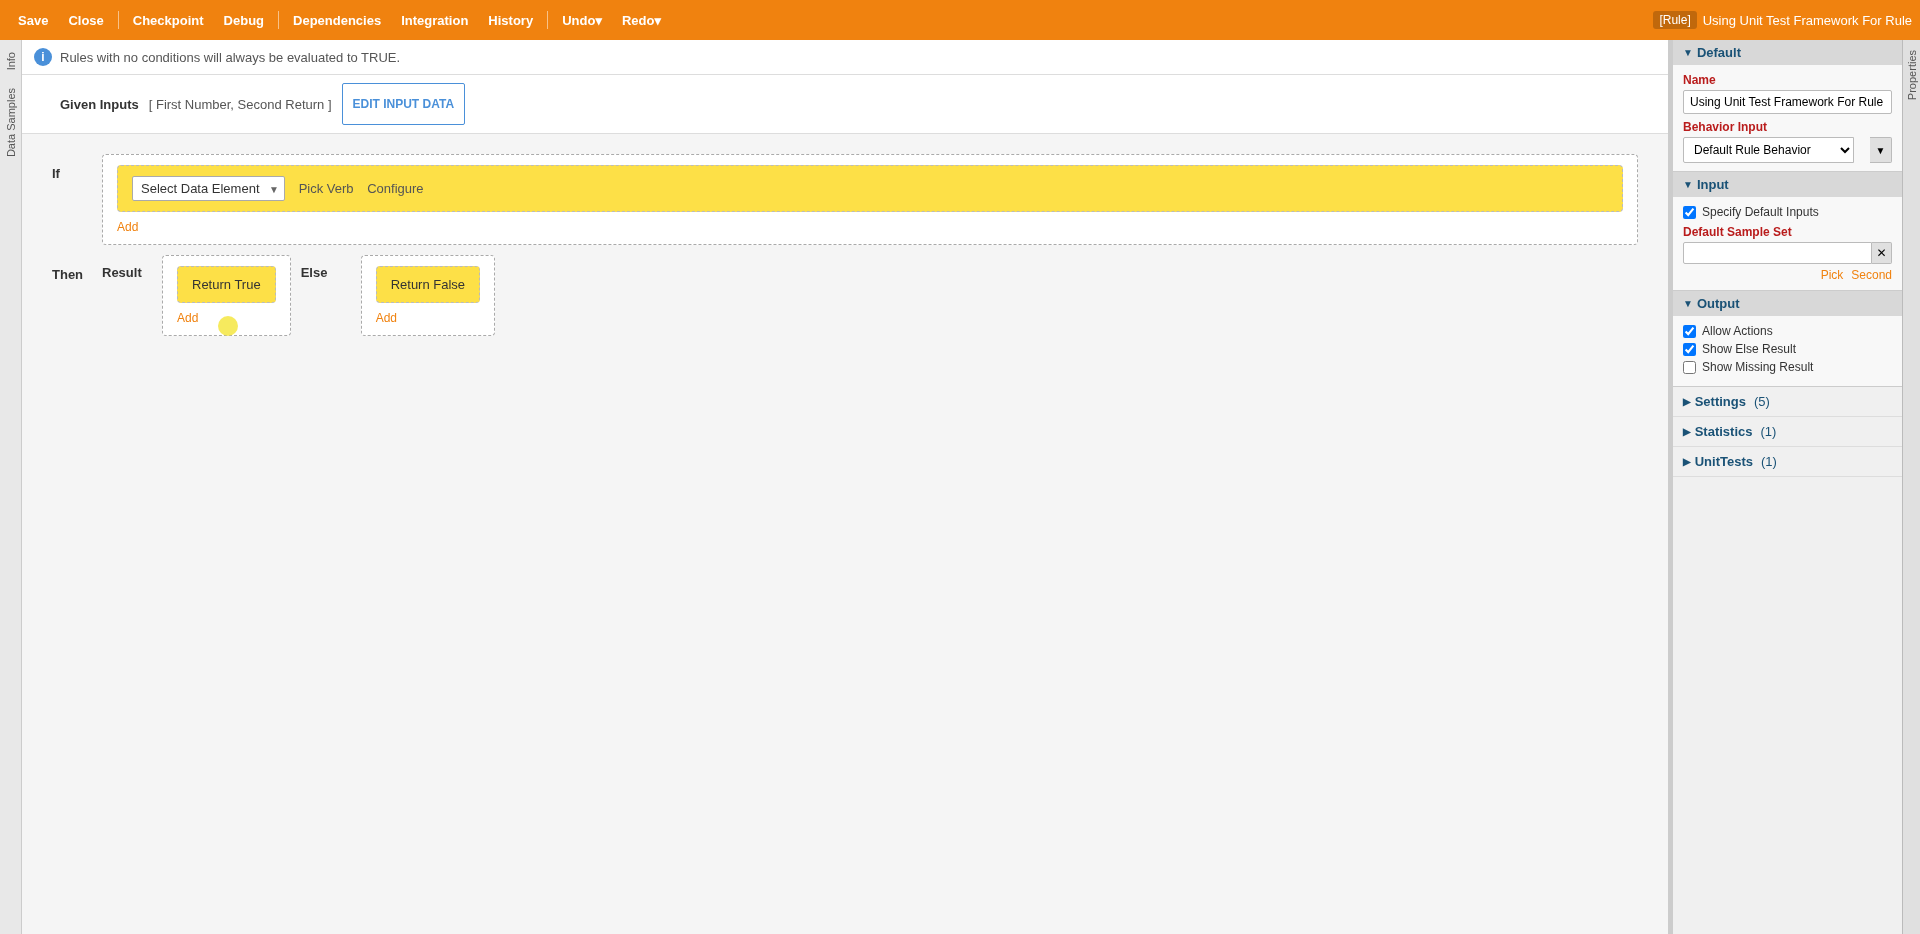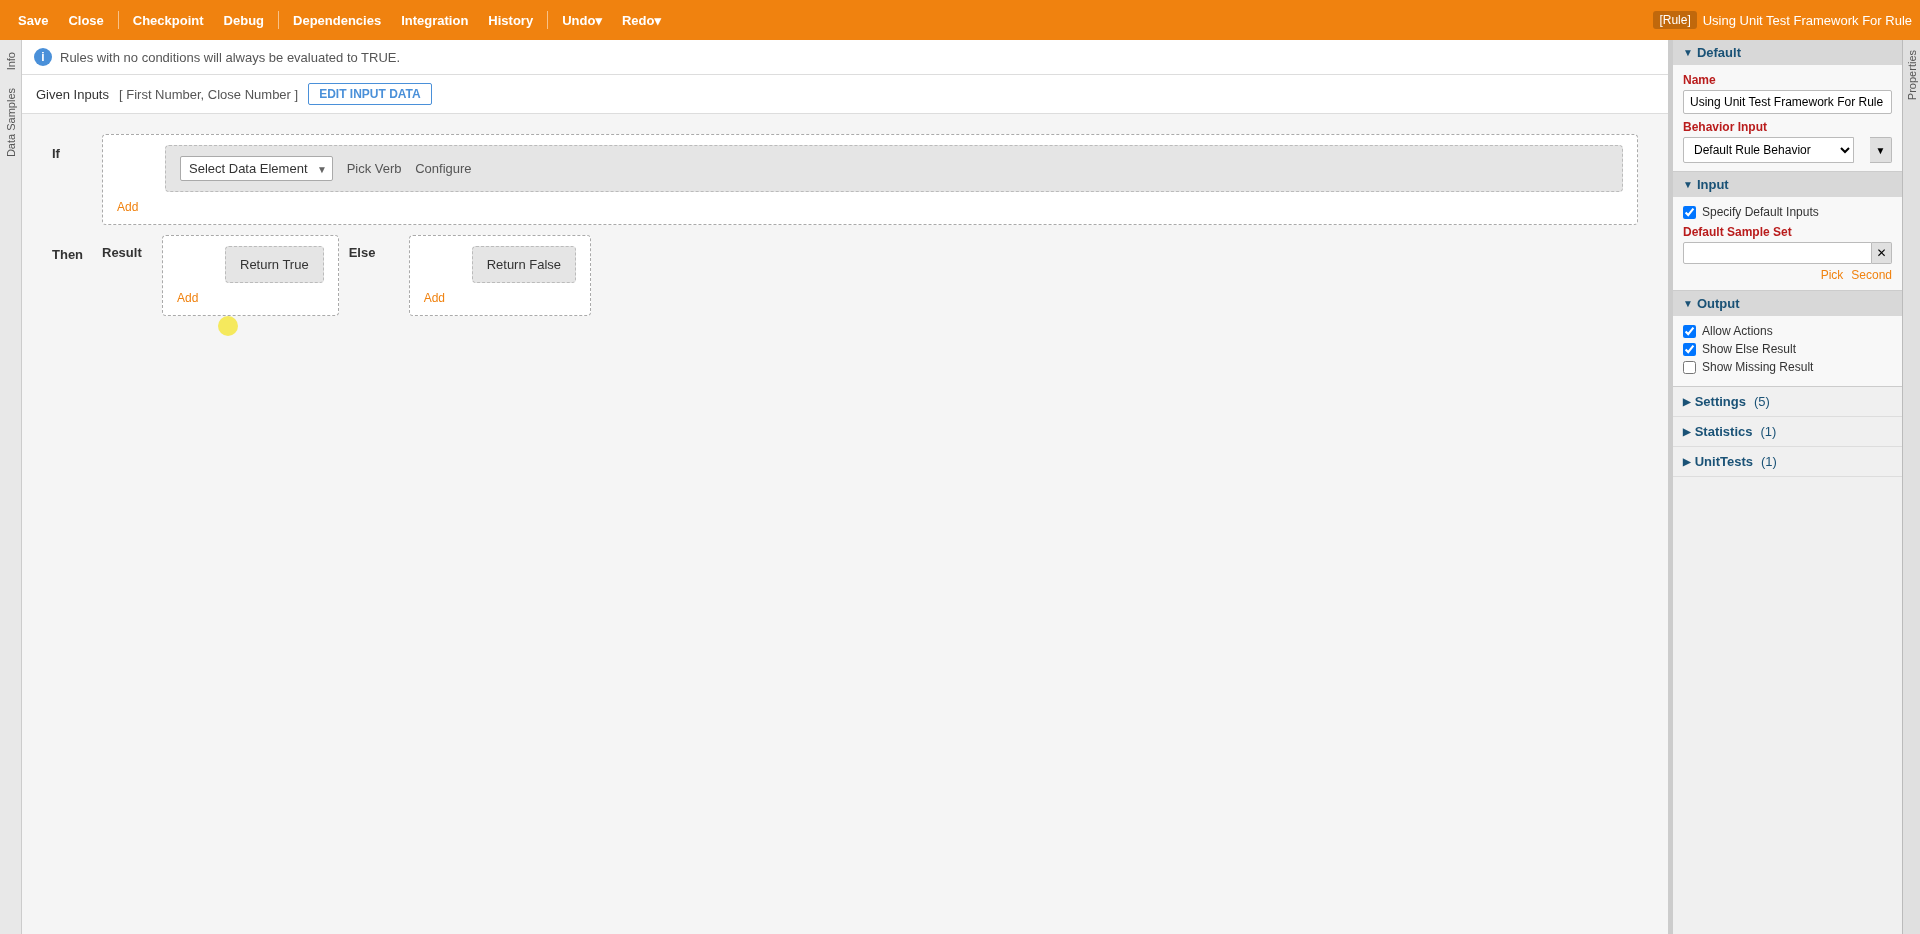--- a/index.html
+++ b/index.html
@@ -111,29 +111,29 @@
     
     #inputs-bar {
       background: #fff;
       border-bottom: 1px solid #ddd;
       padding: 8px 14px;
       display: flex;
       align-items: center;
       gap: 10px;
       font-size: 13px;
     }
-    .given-inputs-label { font-weight: normal; color: #333; }
+    .given-inputs-label { font-weight: bold; color: #333; margin-left: 24px; }
     .given-inputs-values { color: #555; }
     .edit-input-btn {
       border: 1px solid #4a90d9;
       background: white;
       color: #4a90d9;
       font-size: 12px;
       font-weight: bold;
-      padding: 3px 10px;
+      padding: 13px 10px;
       cursor: pointer;
       border-radius: 2px;
     }
 
     
     #rule-canvas {
       flex: 1;
       padding: 20px 30px;
       overflow-y: auto;
       background: #f5f5f5;
@@ -160,22 +160,21 @@
       border-radius: 4px;
       padding: 10px 14px;
       background: white;
       min-height: 60px;
     }
     .rule-block-inner {
       border: 1.5px dashed #bbb;
       border-radius: 4px;
       padding: 10px 14px;
       margin-bottom: 8px;
-      background: #e5e5e5;
-      margin-left: 48px;
+      background: #fde047;
     }
 
     .select-data-element {
       background: white;
       border: 1px solid #aaa;
       padding: 4px 24px 4px 8px;
       font-size: 13px;
       color: #333;
       cursor: pointer;
       appearance: none;
@@ -435,21 +434,21 @@
 
   <div id="center-content">
 
     <div id="info-bar">
       <div class="info-icon">i</div>
       <span>Rules with no conditions will always be evaluated to TRUE.</span>
     </div>
 
     <div id="inputs-bar">
       <span class="given-inputs-label">Given Inputs</span>
-      <span class="given-inputs-values">[ First Number, Close Number ]</span>
+      <span class="given-inputs-values">[ First Number, Second Return ]</span>
       <button class="edit-input-btn">EDIT INPUT DATA</button>
     </div>
 
     <div id="rule-canvas">
 
       <div class="rule-section">
         <div class="rule-label">If</div>
         <div class="rule-block">
           <div class="rule-block-inner">
             <div class="select-wrapper">

